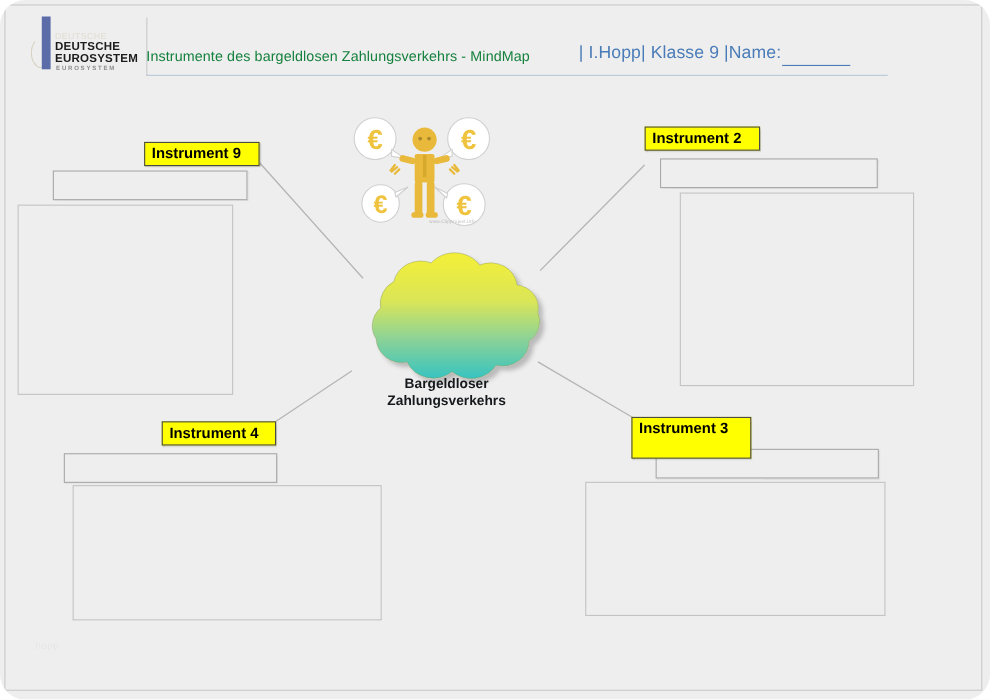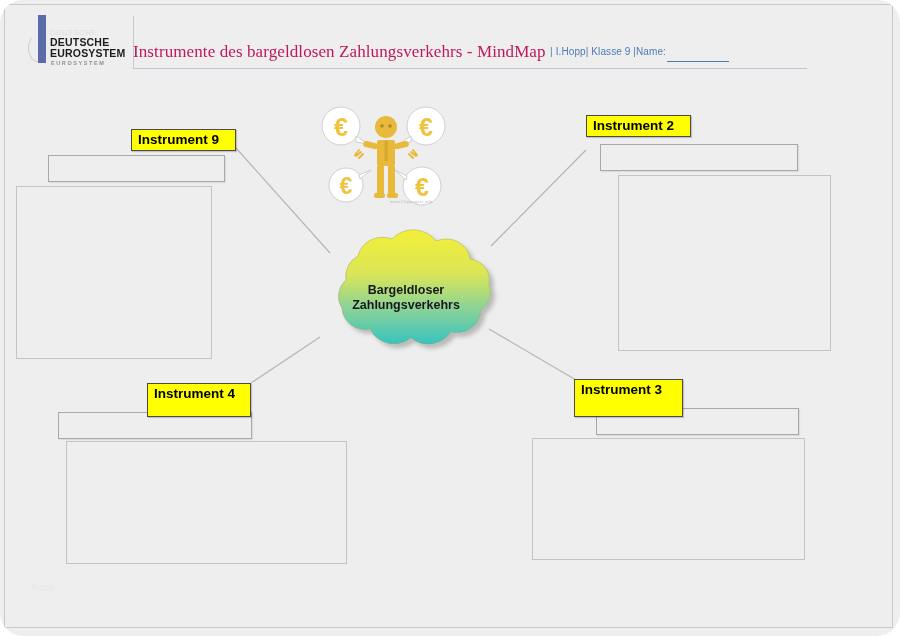--- a/index.html
+++ b/index.html
@@ -92,31 +92,31 @@
     white-space: nowrap;
   }
 
   #title-line {
     position: absolute;
     left: 133px;
     top: 42px;
     white-space: nowrap;
   }
   #title-main {
-    font-size: 17px;
-    color: #be185d;
+    font-size: 13px;
+    color: #15803d;
     letter-spacing: .1px;
-    font-family: Liberation Serif, serif;
   }
   #title-meta {
-    font-size: 10px;
+    font-size: 16px;
     color: #4a7cb8;
     letter-spacing: .1px;
     position: relative;
     top: -2px;
+    margin-left: 40px;
   }
   #name-blank {
     display: inline-block;
     width: 62px;
     border-bottom: 1px solid #4a7cb8;
     height: 11px;
     vertical-align: bottom;
     margin-left: 1px;
   }
   #header-rule {
@@ -145,21 +145,21 @@
     left: 296px;
     top: 224px;
     width: 224px;
     height: 148px;
   }
   #cloud-label {
     position: absolute;
     left: 0; top: 0;
     width: 224px; height: 148px;
     display: flex;
-    align-items: center;
+    align-items: flex-end;
     justify-content: center;
     text-align: center;
     font-size: 12.5px;
     font-weight: bold;
     color: #16191c;
     line-height: 15px;
     pointer-events: none;
     padding-right: 4px;
     box-sizing: border-box;
   }
@@ -350,17 +350,17 @@
       <div class="slot-narrow" style="left: 48px; top: 155px; width: 177px; height: 27px;"></div>
       <div class="tag" style="left: 131px; top: 129px; width: 105px; height: 22px;">Instrument 9</div>
       <div class="slot-big" style="left: 618px; top: 175px; width: 213px; height: 176px;"></div>
       <div class="slot-narrow" style="left: 600px; top: 144px; width: 198px; height: 27px;"></div>
       <div class="tag" style="left: 586px; top: 115px; width: 105px; height: 22px;">Instrument 2</div>
       <div class="slot-big" style="left: 532px; top: 438px; width: 273px; height: 122px;"></div>
       <div class="slot-narrow" style="left: 596px; top: 408px; width: 203px; height: 27px;"></div>
       <div class="tag" style="left: 574px; top: 379px; width: 109px; height: 38px;">Instrument 3</div>
       <div class="slot-big" style="left: 66px; top: 441px; width: 281px; height: 123px;"></div>
       <div class="slot-narrow" style="left: 58px; top: 412px; width: 194px; height: 27px;"></div>
-      <div class="tag" style="left: 147px; top: 383px; width: 104px; height: 34px;">Instrument 4</div>
+      <div class="tag" style="left: 147px; top: 383px; width: 104px; height: 22px;">Instrument 4</div>
     </div>
 
   <div id="bottom-watermark">hopp</div>
 </div>
 
 </body></html>

